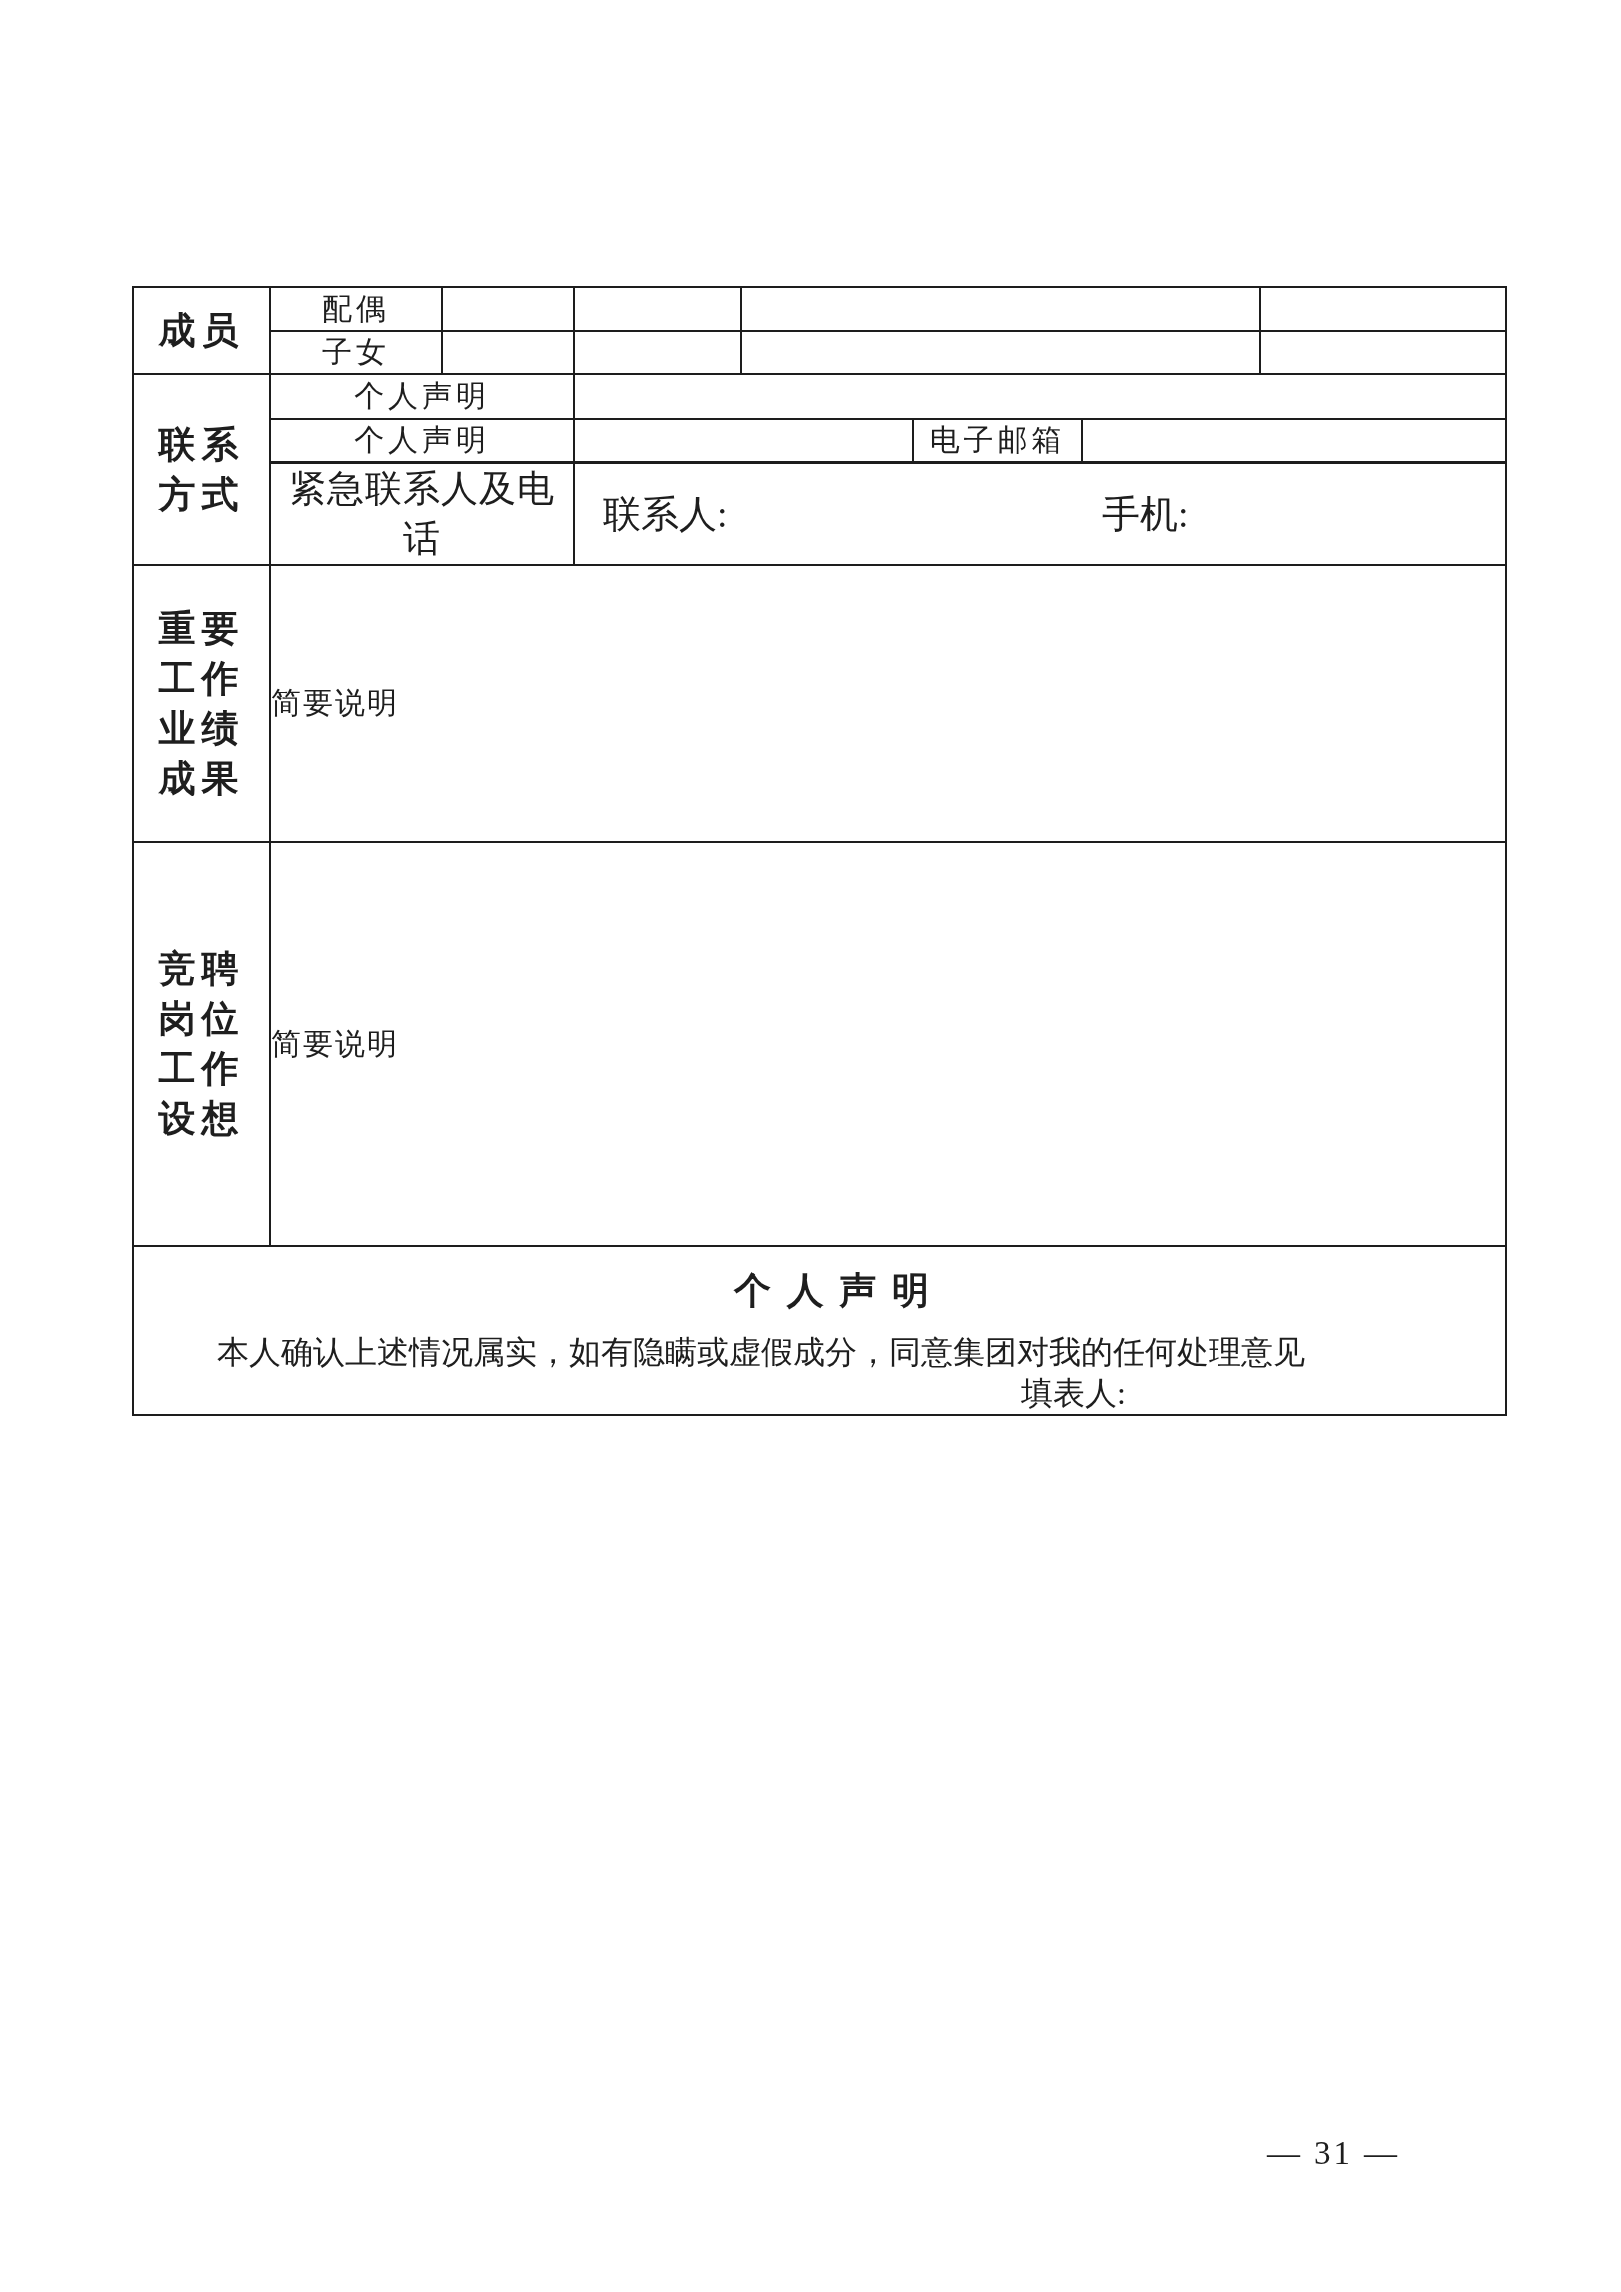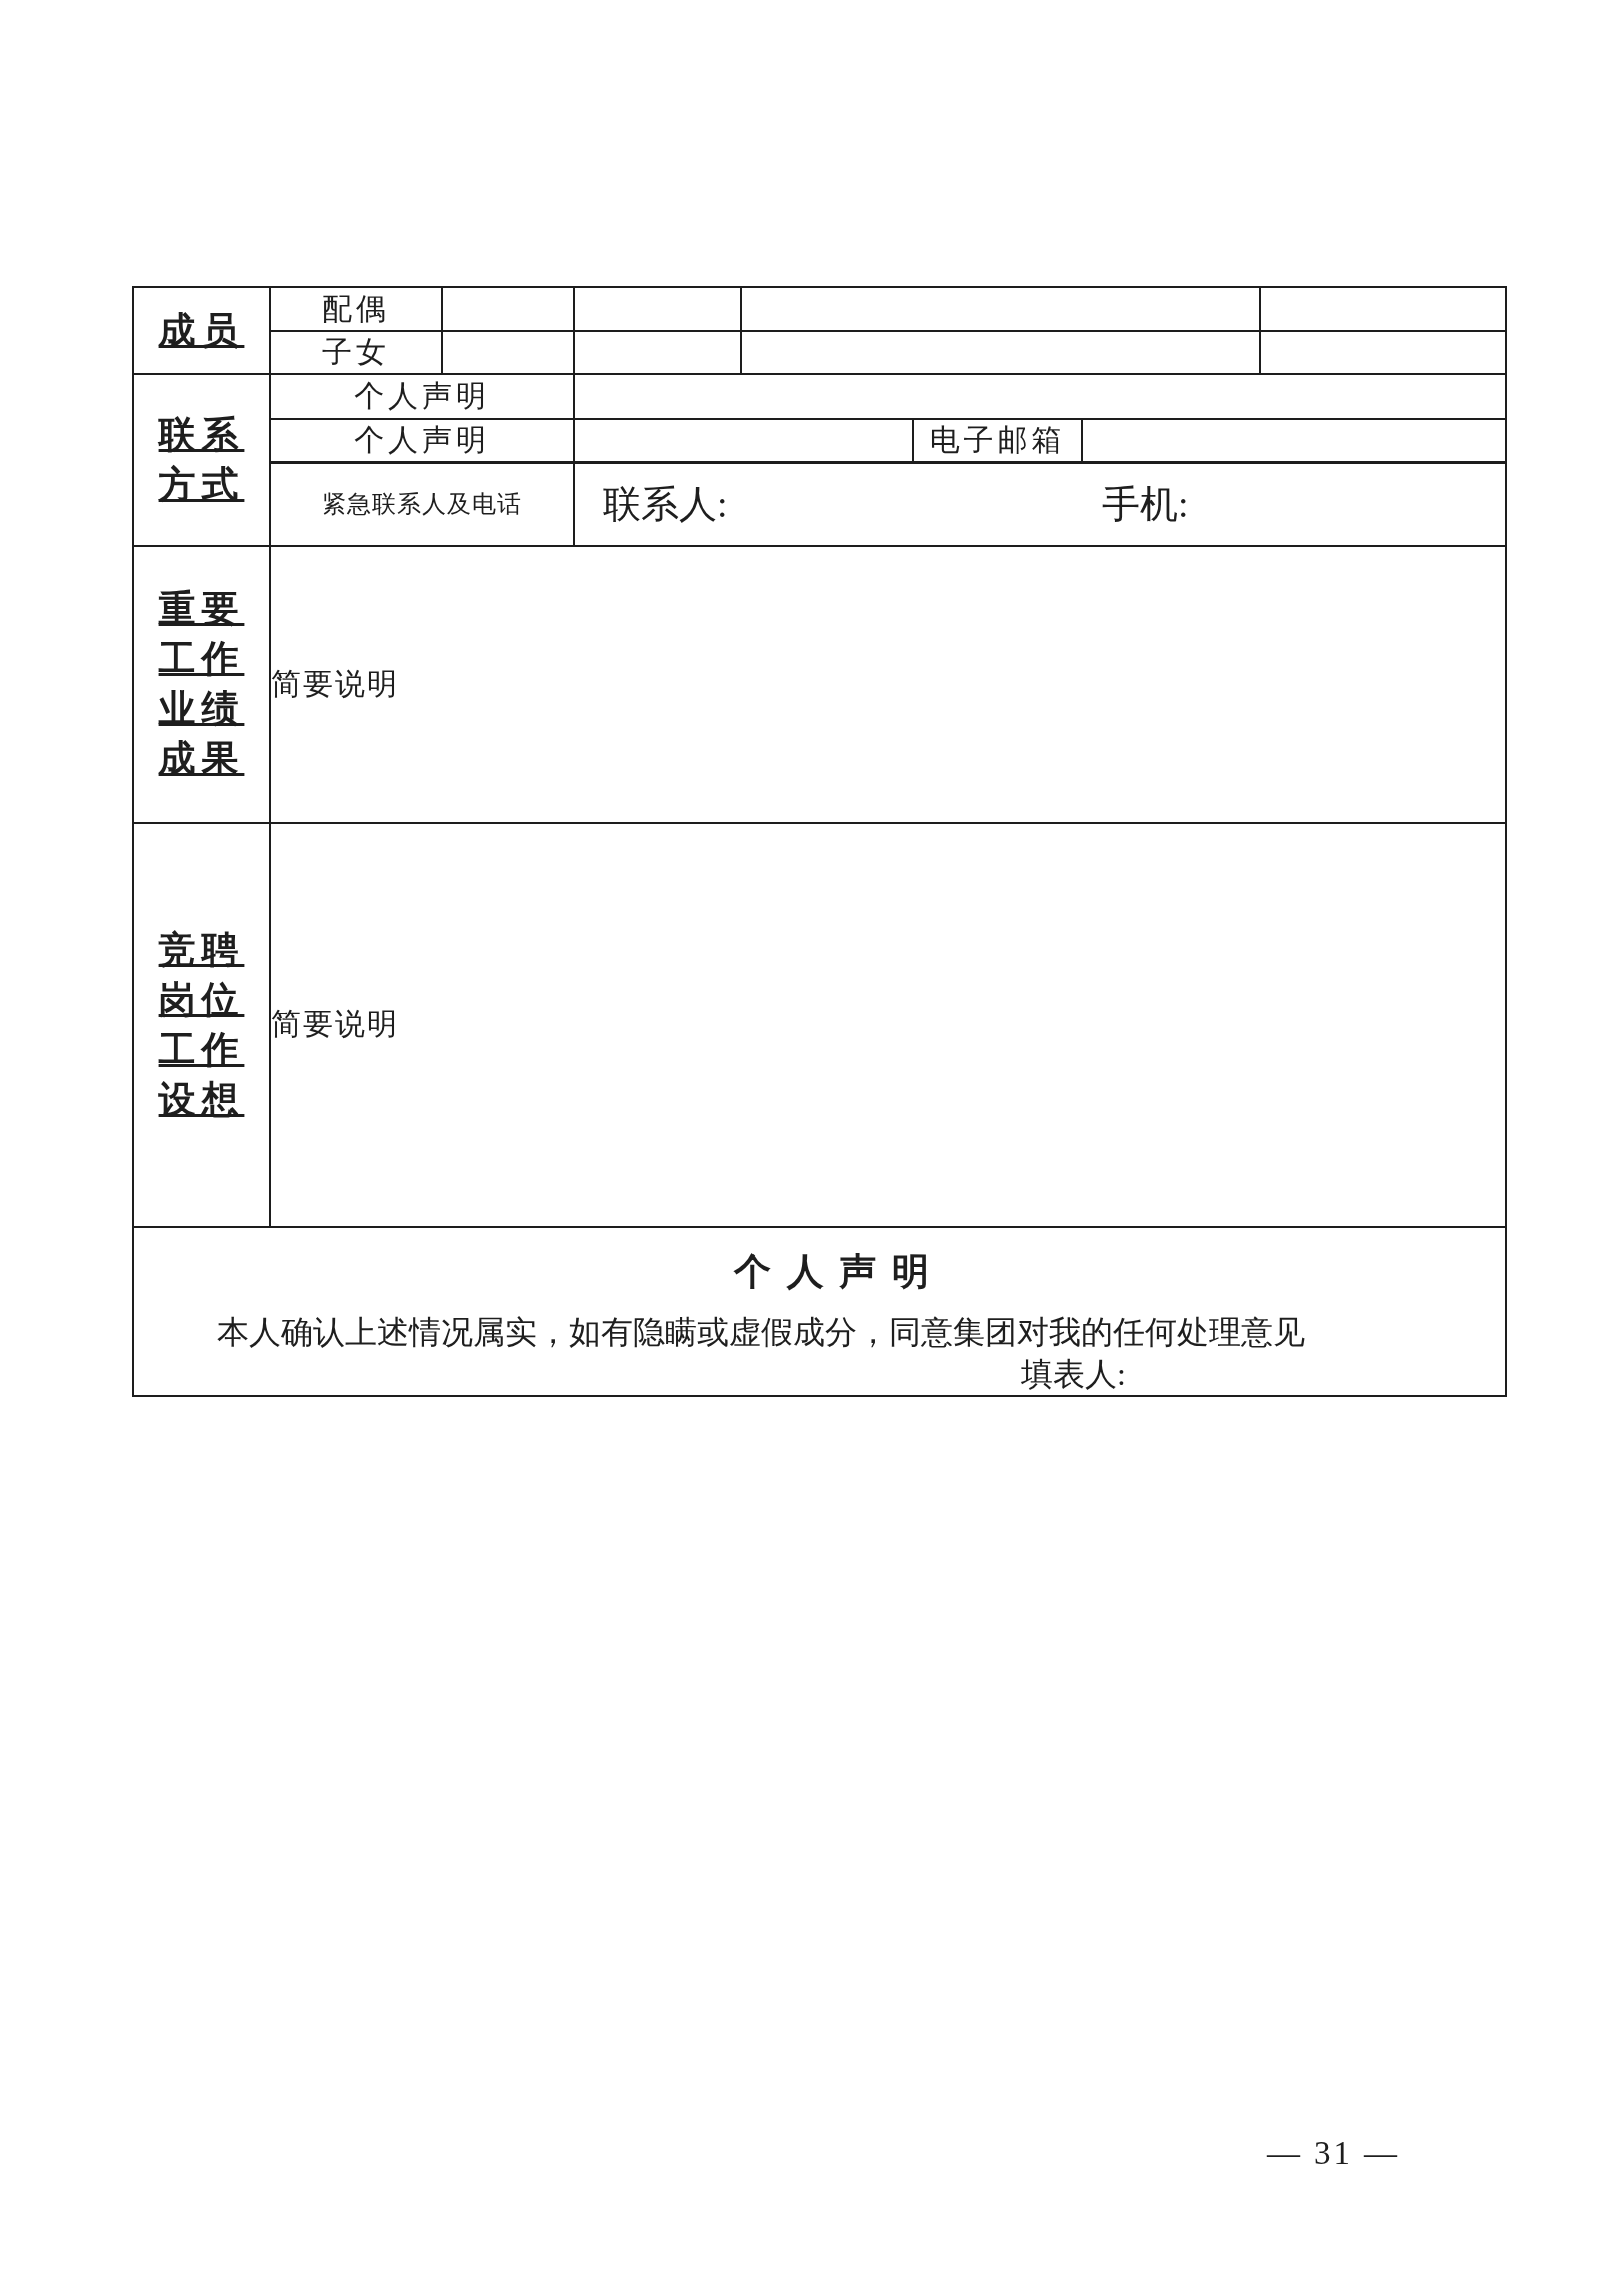--- a/index.html
+++ b/index.html
@@ -17,31 +17,30 @@
     border:2px solid #1d1d1d;padding:0;vertical-align:middle;
     overflow:hidden;
   }
   tr.tb3 td{border-bottom-width:2.9px;}
   tr.tb4 td{border-bottom-width:3.9px;}
   
   td.lbl{
     font-family:"Liberation Sans","DejaVu Sans",sans-serif;
     font-weight:700;font-size:37px;letter-spacing:5.9px;
     text-align:center;
-    text-decoration:underline;
   }
   td.lbl .vstack{
     display:flex;flex-direction:column;justify-content:space-around;
     align-items:center;height:100%;
   }
   
   td.sub{
     font-size:30px;letter-spacing:3.9px;text-align:center;
   }
-  td.sub.emg{letter-spacing:1px;font-size:24px;}
+  td.sub.emg{letter-spacing:1px;font-size:37px;}
   
   td.emgval{vertical-align:middle;}
   td.emgval .ewrap{
     position:relative;display:flex;align-items:center;height:100%;
     padding-left:28px;font-size:38px;
   }
   td.emgval .mobile{position:absolute;left:527px;top:50%;transform:translateY(-50%);}
   
   td.notes{
     vertical-align:top;text-align:left;

